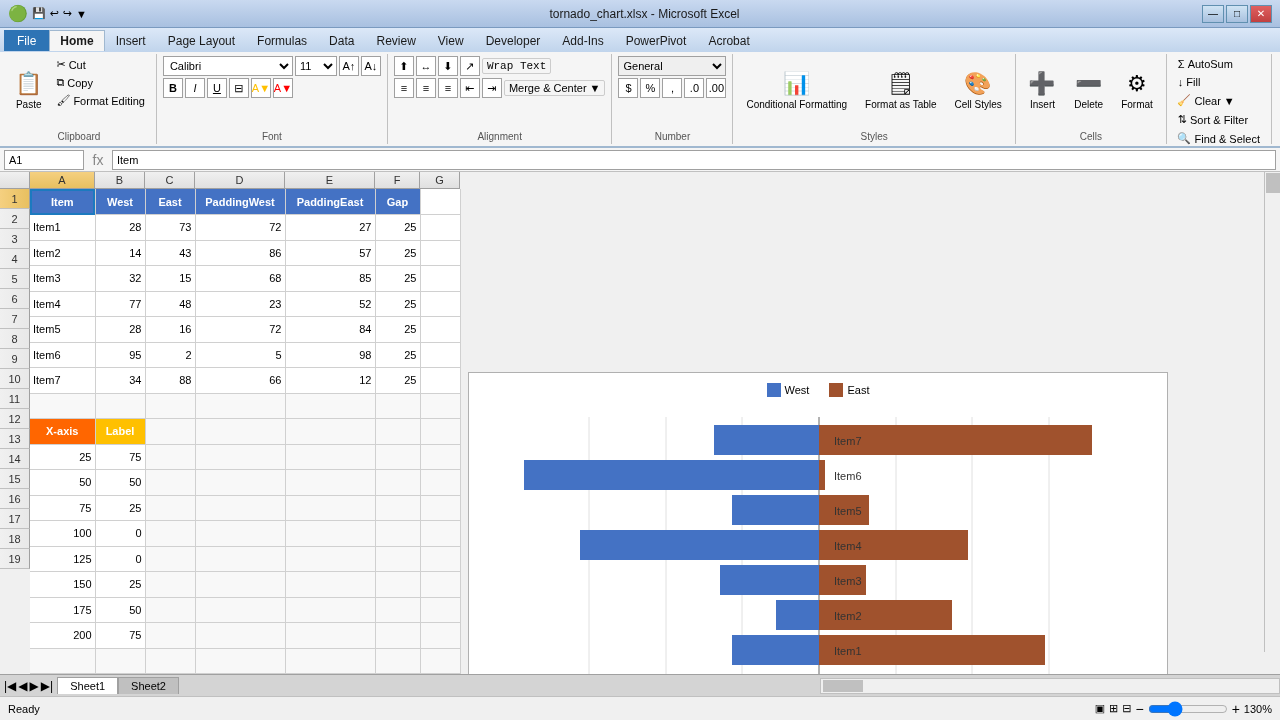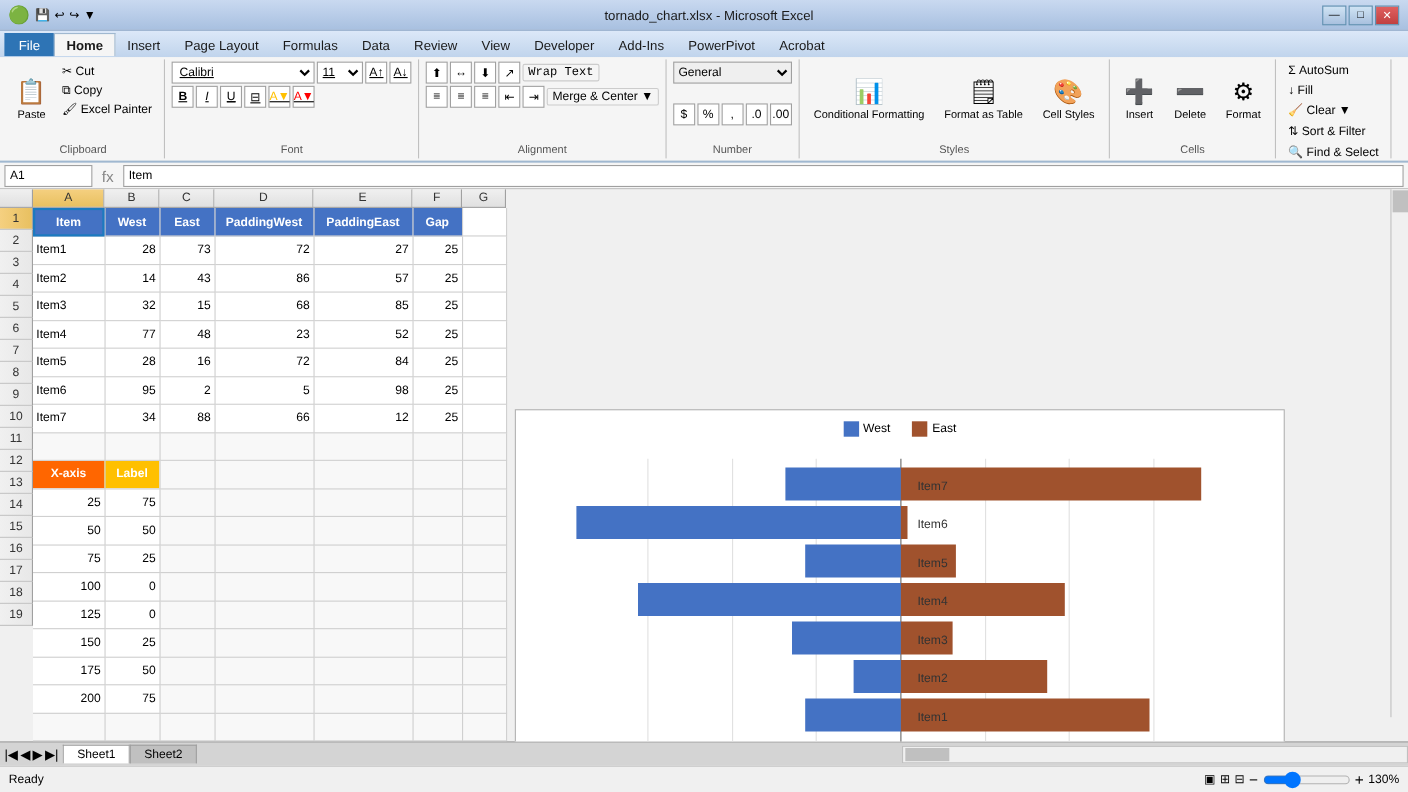--- a/index.html
+++ b/index.html
@@ -62,21 +62,21 @@
     .ribbon-btn-large .label { font-size: 10px; text-align: center; line-height: 1.2; }
 
     .ribbon-btn-small {
       display: flex; align-items: center; gap: 3px;
       padding: 1px 4px; cursor: pointer;
       border: 1px solid transparent; background: transparent; font-size: 11px;
       border-radius: 2px; white-space: nowrap;
     }
 
     
-    .font-group { display: flex; flex-direction: column; gap: 2px; text-decoration: underline; }
+    .font-group { display: flex; flex-direction: column; gap: 2px; }
     .font-row { display: flex; align-items: center; gap: 2px; }
     .font-select {
       width: 130px; height: 20px; font-size: 11px; border: 1px solid #a0a0a0;
       background: white; padding: 0 2px;
     }
     .font-size-select { width: 42px; height: 20px; font-size: 11px; border: 1px solid #a0a0a0; background: white; }
     .font-btn { width: 20px; height: 20px; border: 1px solid #a0a0a0; background: white; cursor: pointer; font-size: 11px; display: flex; align-items: center; justify-content: center; }
 
     
     .align-group { display: flex; flex-direction: column; gap: 2px; }
@@ -214,21 +214,21 @@
           <div class="ribbon-btn-small">
             <span>✂</span>
             <span>Cut</span>
           </div>
           <div class="ribbon-btn-small">
             <span>⧉</span>
             <span>Copy</span>
           </div>
           <div class="ribbon-btn-small">
             <span>🖌</span>
-            <span>Excel Painter</span>
+            <span>Format Editing</span>
           </div>
         </div>
       </div>
       <div class="ribbon-group-label">Clipboard</div>
     </div>
 
     <div class="ribbon-group">
       <div class="ribbon-group-content">
         <div class="font-group">
           <div class="font-row">
@@ -276,21 +276,21 @@
               <span>Merge &amp; Center</span>
               <span>▼</span>
             </div>
           </div>
         </div>
       </div>
       <div class="ribbon-group-label">Alignment</div>
     </div>
 
     <div class="ribbon-group number-group">
-      <div class="ribbon-group-content" style="flex-direction:column;gap:18px;">
+      <div class="ribbon-group-content" style="flex-direction:column;gap:2px;">
         <select style="width:100%;height:20px;font-size:11px;border:1px solid #a0a0a0;">
           <option>General</option>
         </select>
         <div class="font-row">
           <button class="font-btn">$</button>
           <button class="font-btn">%</button>
           <button class="font-btn">,</button>
           <button class="font-btn">.0</button>
           <button class="font-btn">.00</button>
         </div>

